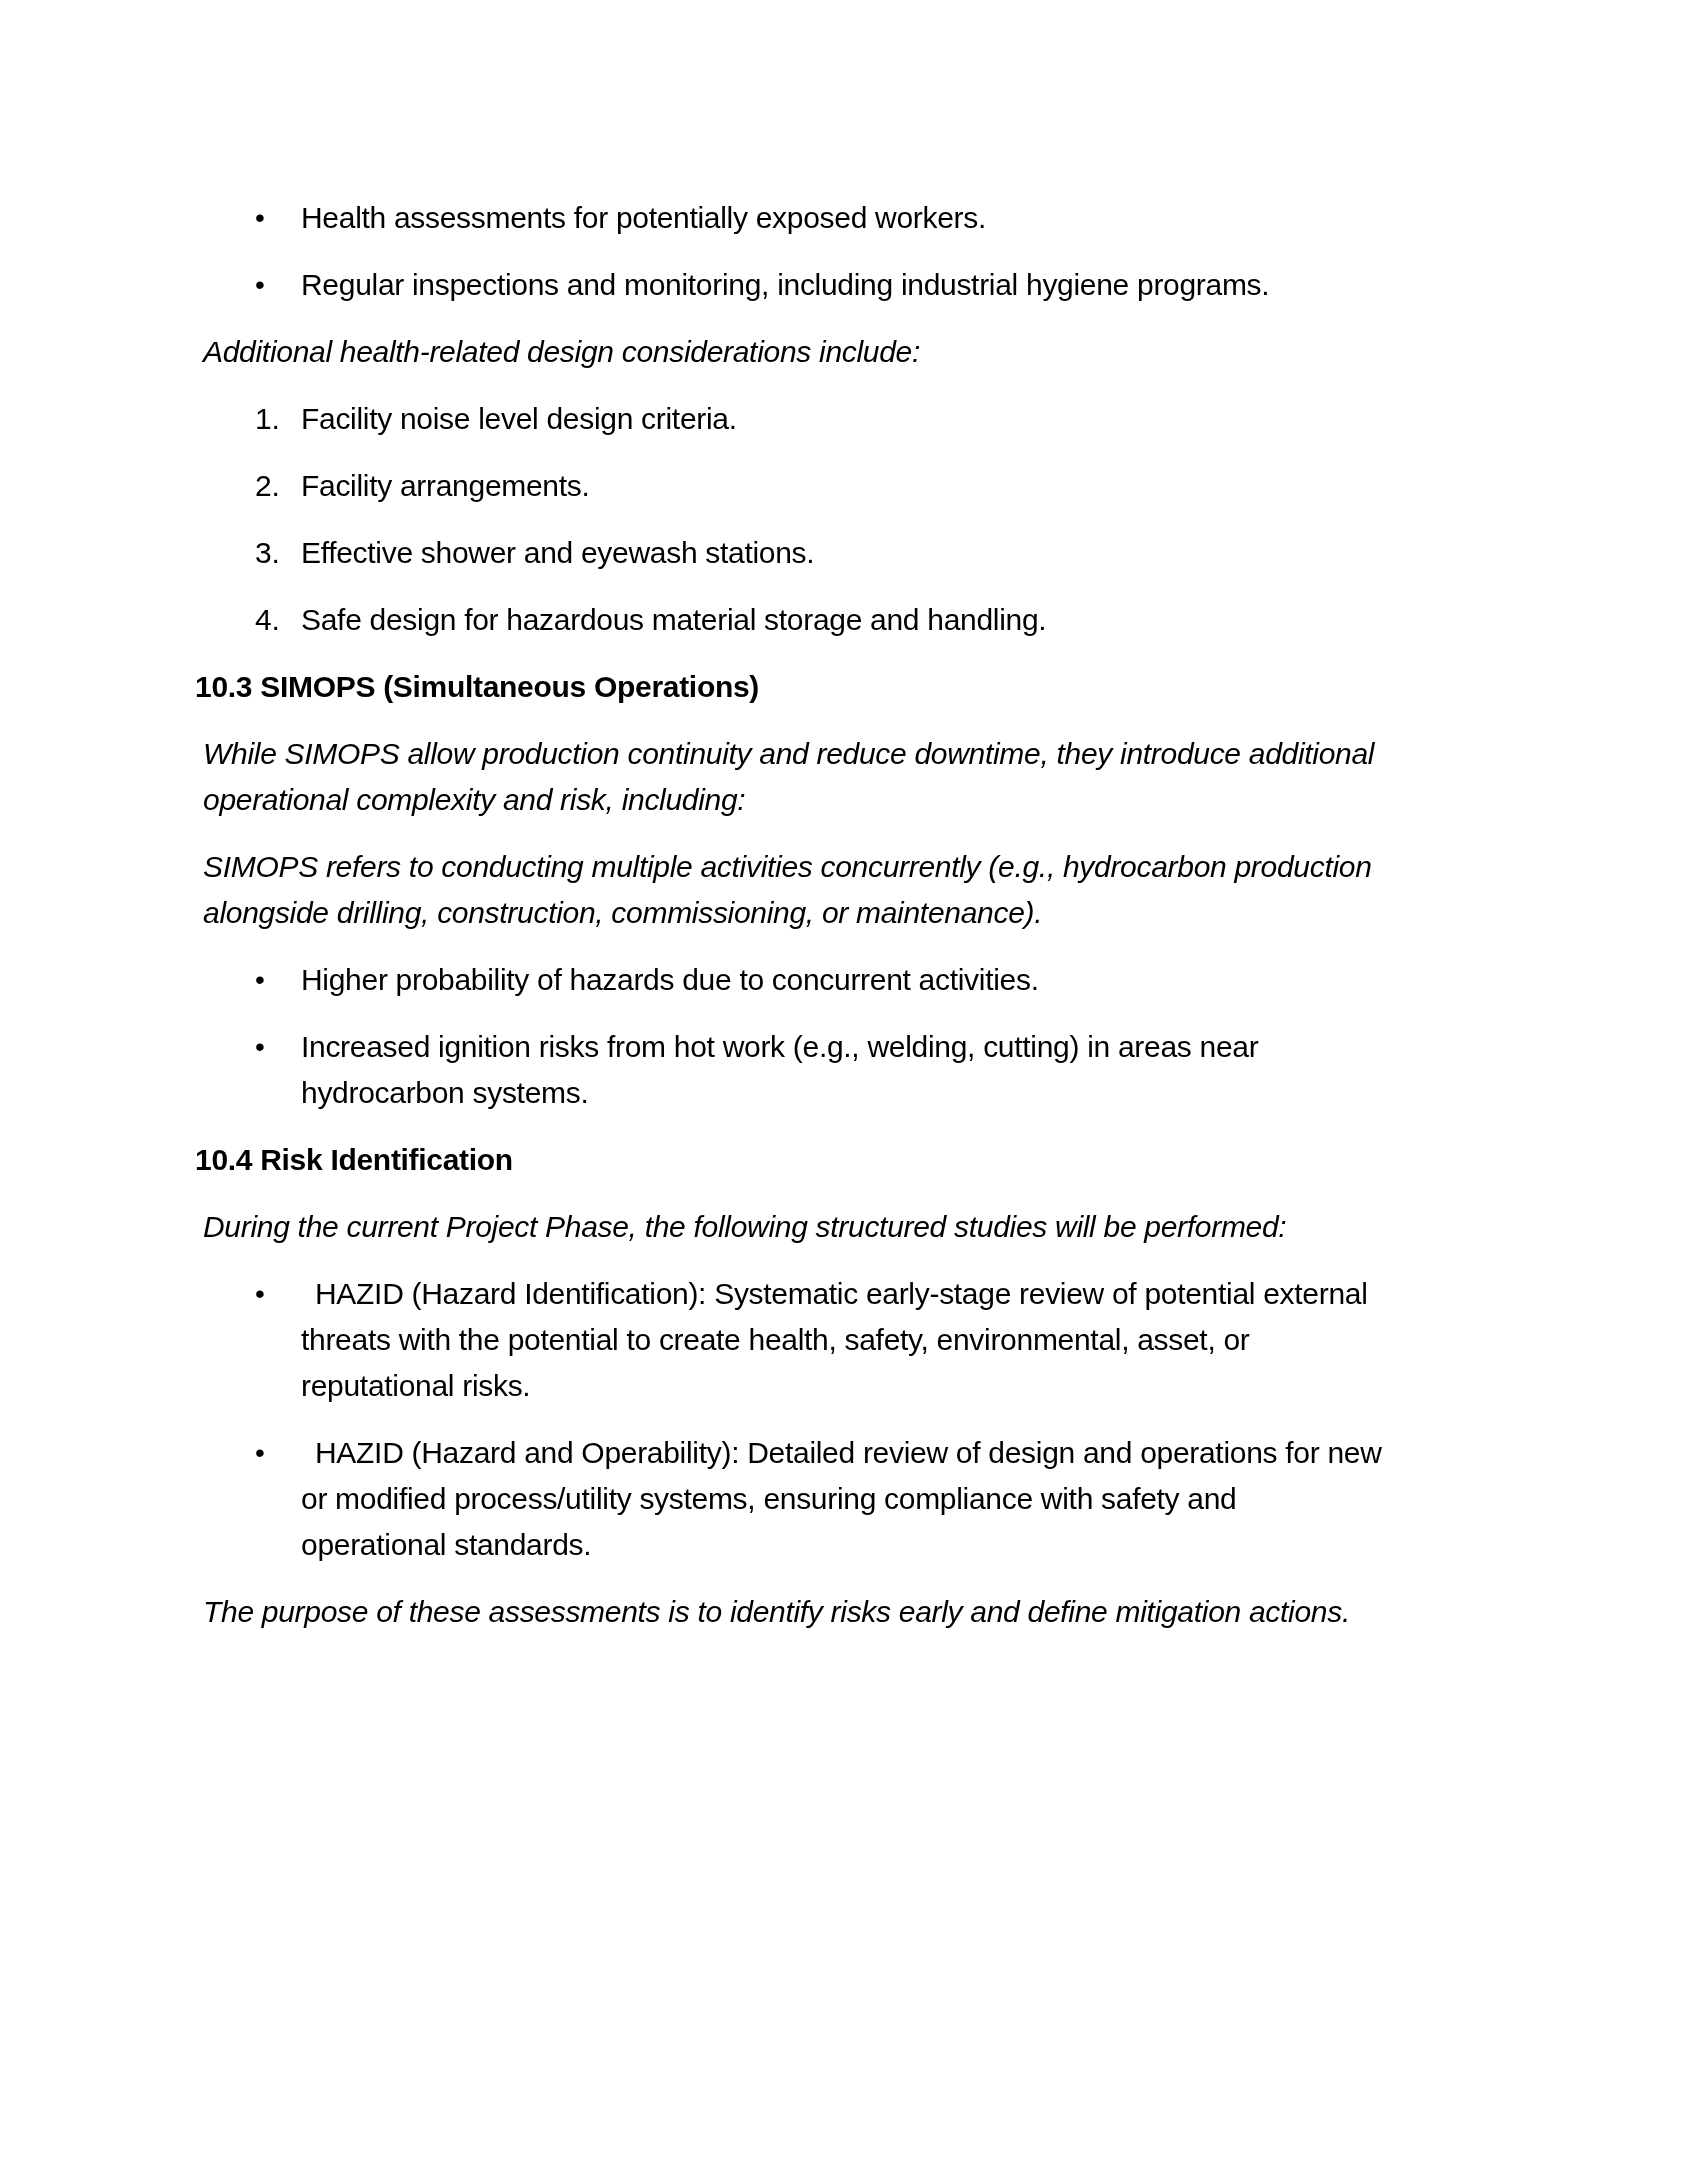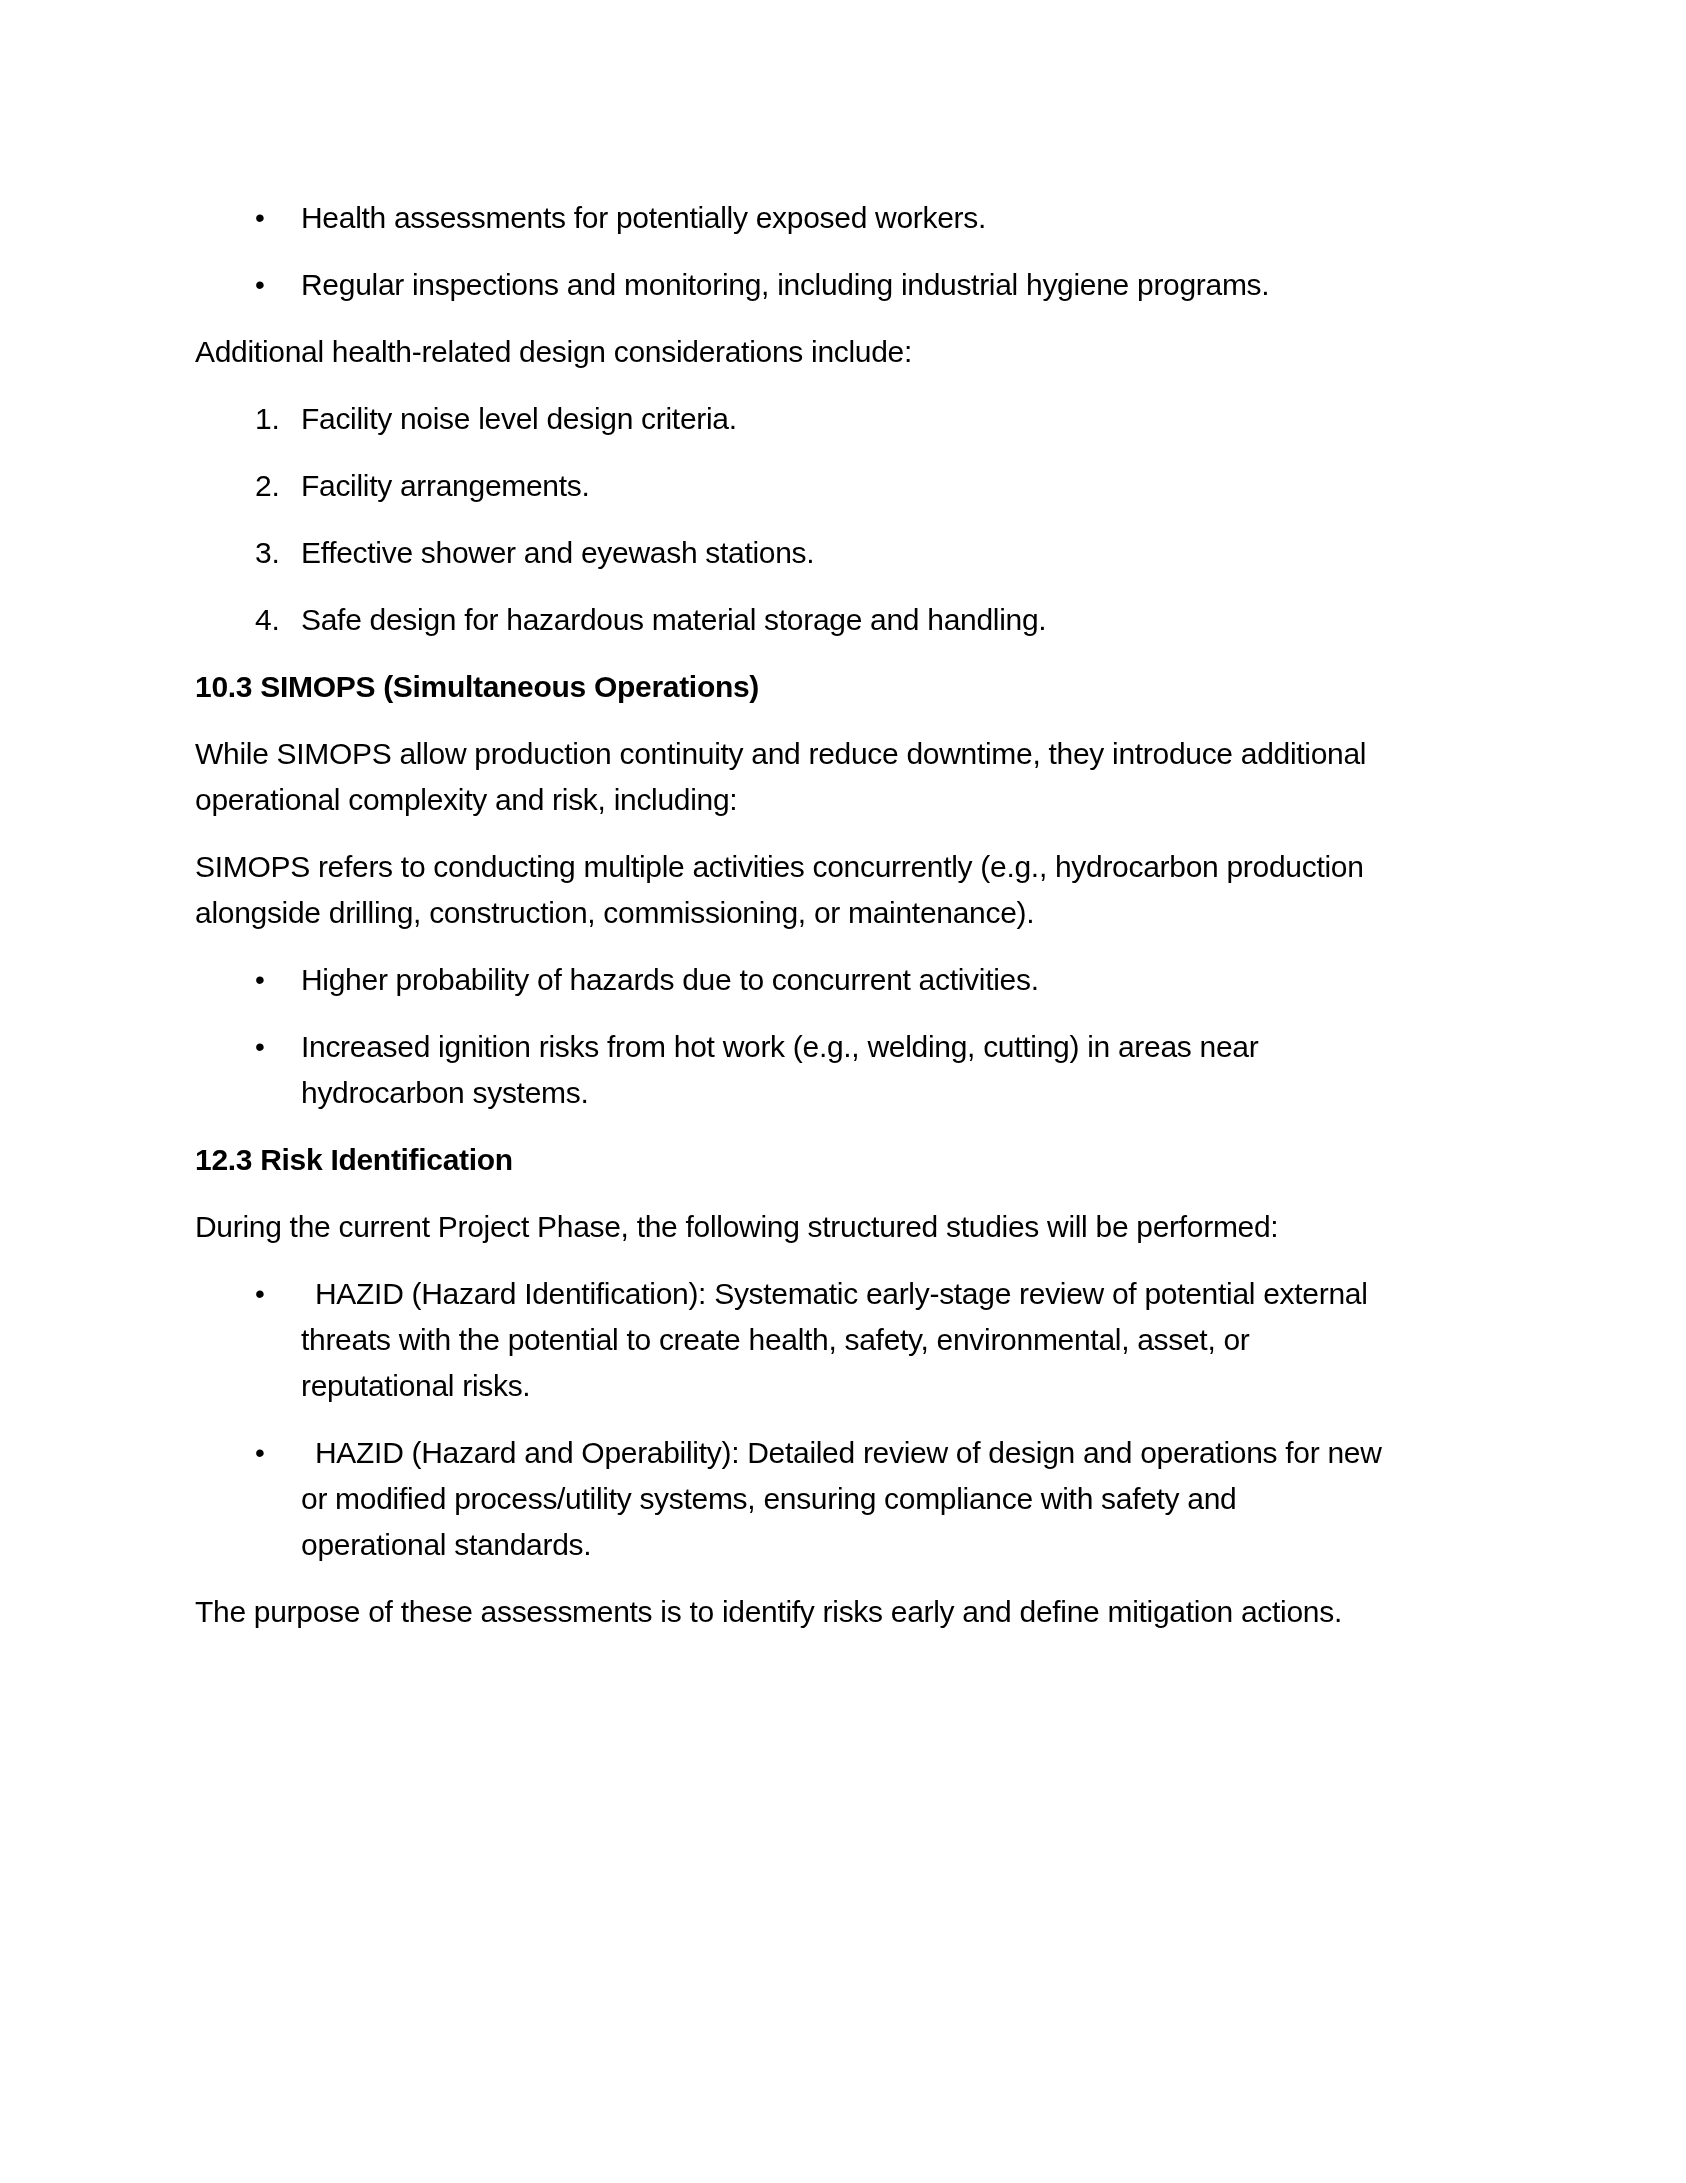--- a/index.html
+++ b/index.html
@@ -19,21 +19,22 @@
   }
   .page {
     box-sizing: border-box;
     width: 1687px;
     height: 2183px;
     padding: 195px 0 0 195px;
     background: #ffffff;
   }
   .para {
     white-space: pre;
-    margin: 0 0 21px 0;
+    margin: 0 0 21px 8px;
+    font-style: italic;
   }
   .heading {
     white-space: pre;
     font-weight: bold;
     margin: 0 0 21px 0;
   }
   .li {
     display: flex;
     margin: 0 0 21px 60px;
   }
@@ -103,21 +104,21 @@
     <div class="li-text">Higher probability of hazards due to concurrent activities.</div>
   </div>
 
   <div class="li">
     <div class="marker bullet">•</div>
     <div class="li-text">Increased ignition risks from hot work (e.g., welding, cutting) in areas near
 hydrocarbon systems.</div>
   </div>
 
 
-  <div class="heading">12.3 Risk Identification</div>
+  <div class="heading">10.4 Risk Identification</div>
 
   <div class="para">During the current Project Phase, the following structured studies will be performed:</div>
 
   <div class="li">
     <div class="marker bullet">•</div>
     <div class="li-text"><span class="b">HAZID (Hazard Identification):</span><span> Systematic early-stage review of potential external
 threats with the potential to create health, safety, environmental, asset, or
 reputational risks.</span></div>
   </div>
 

